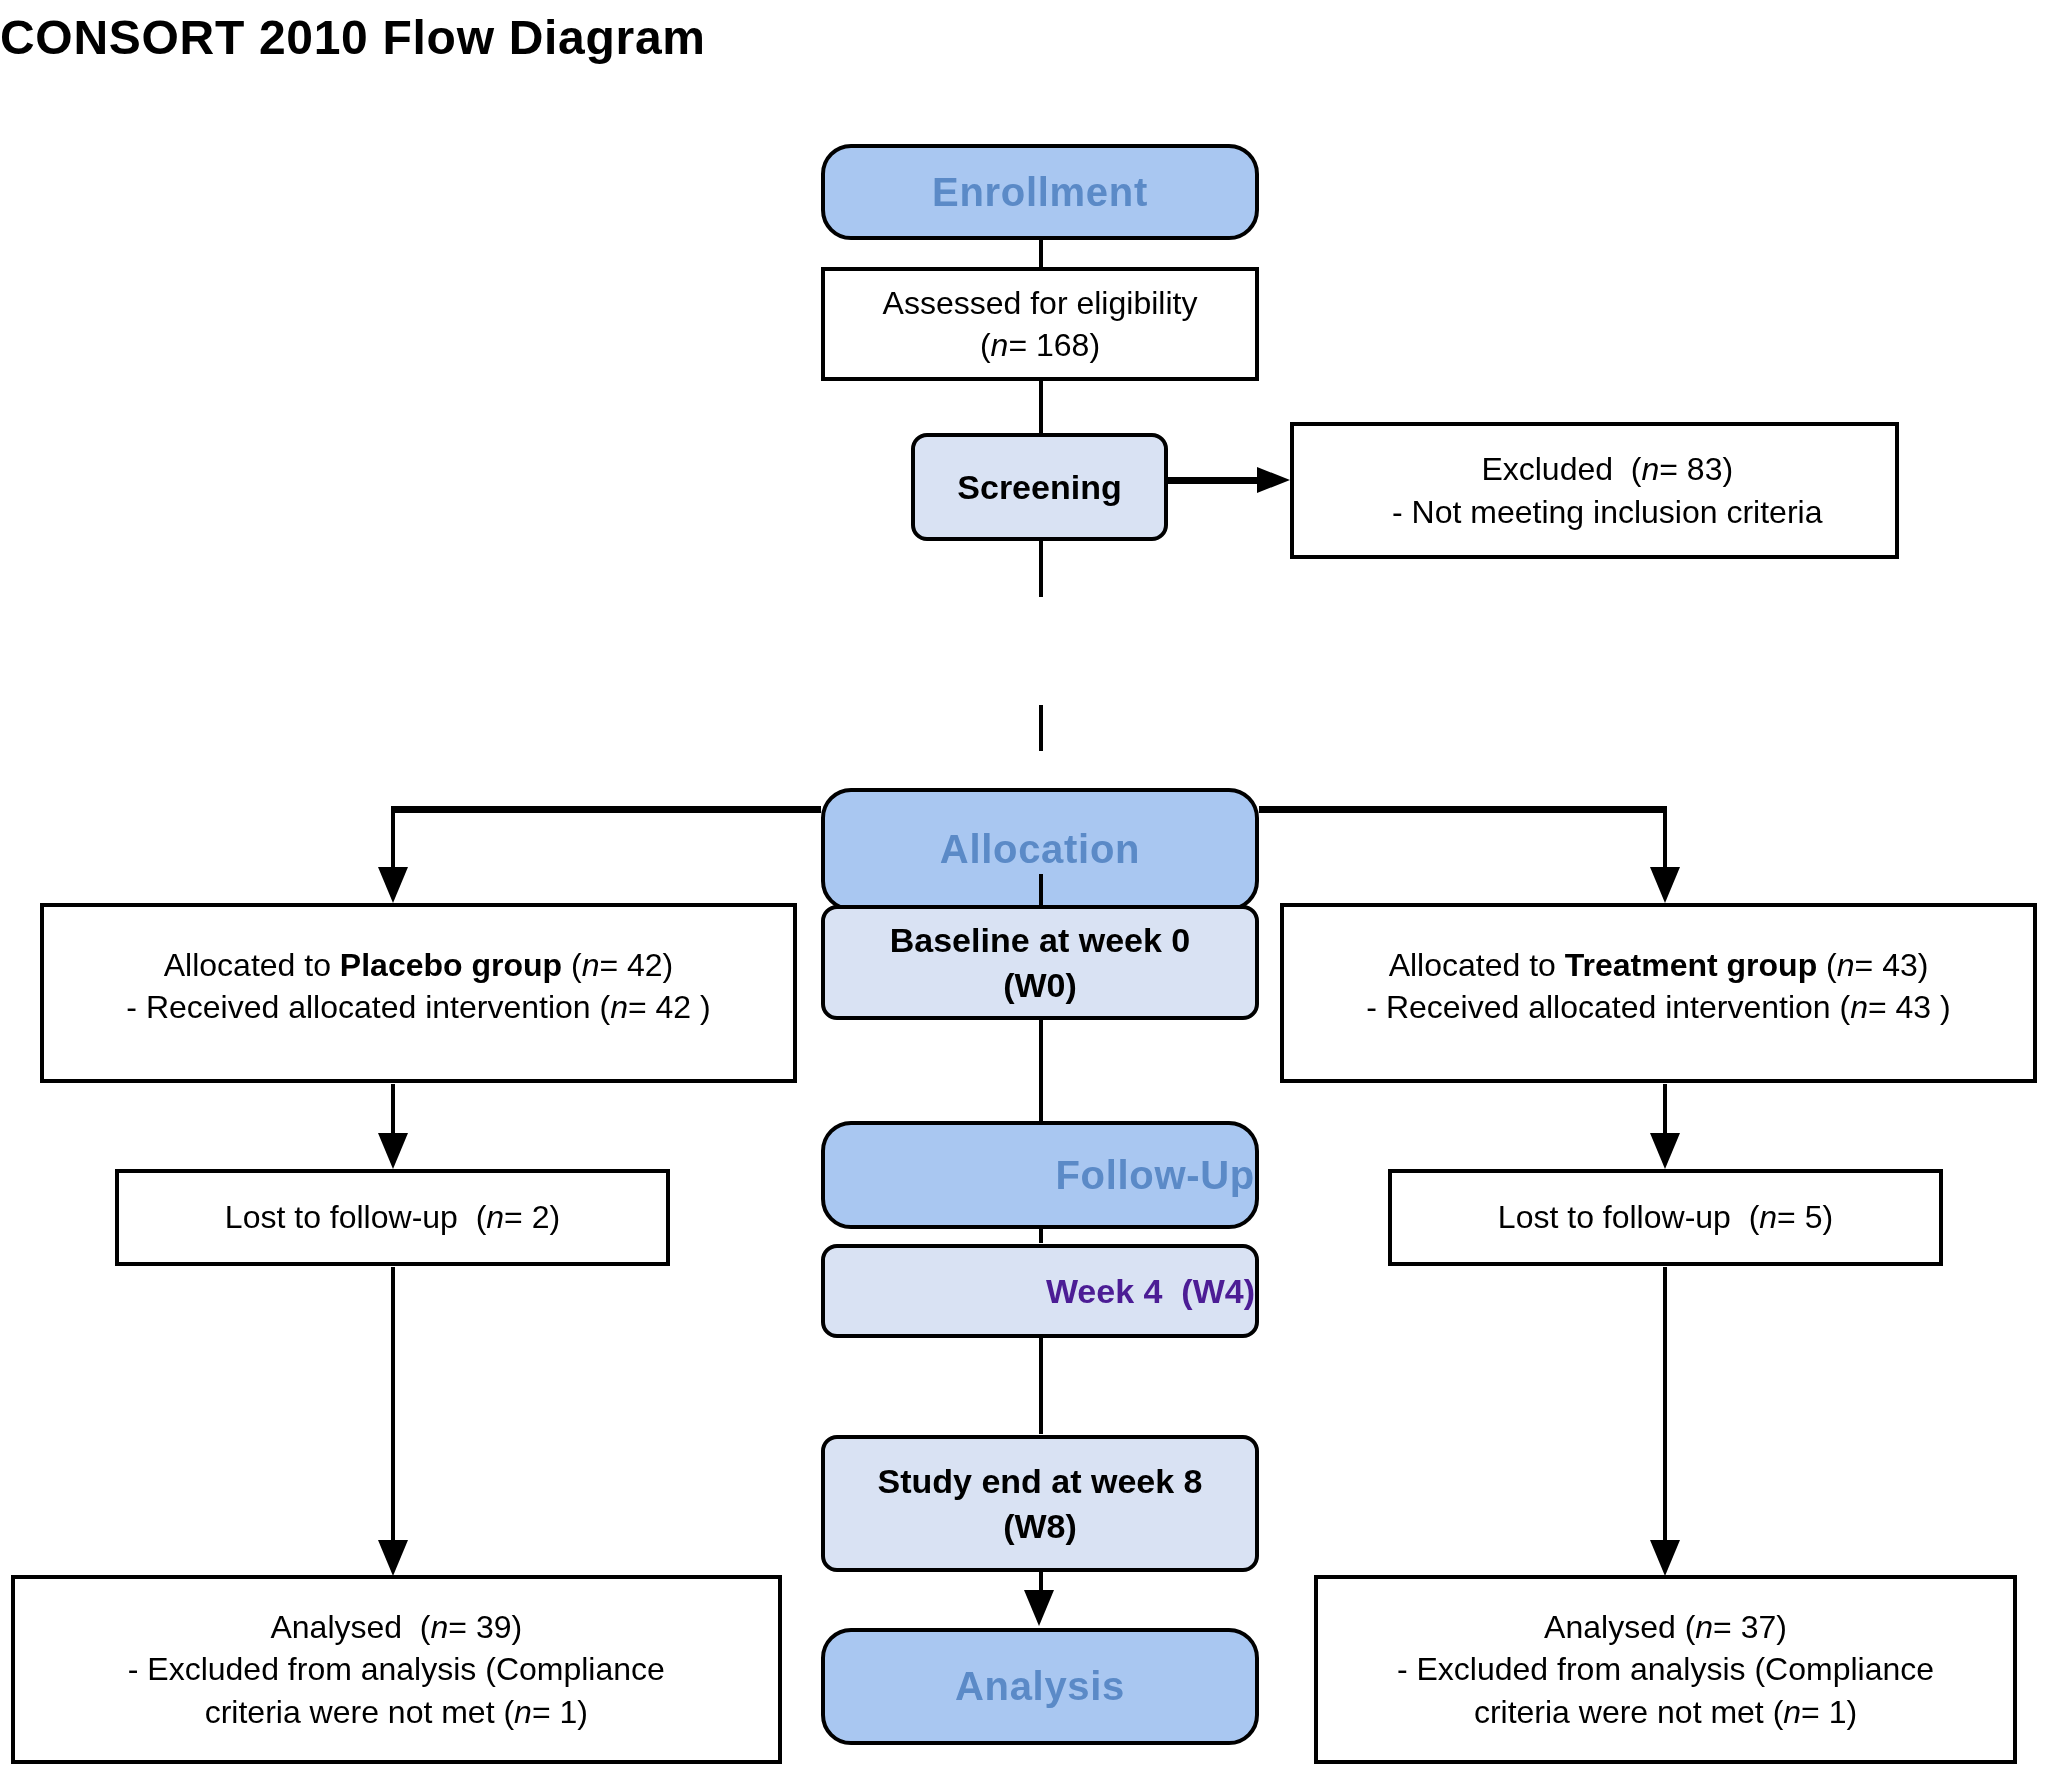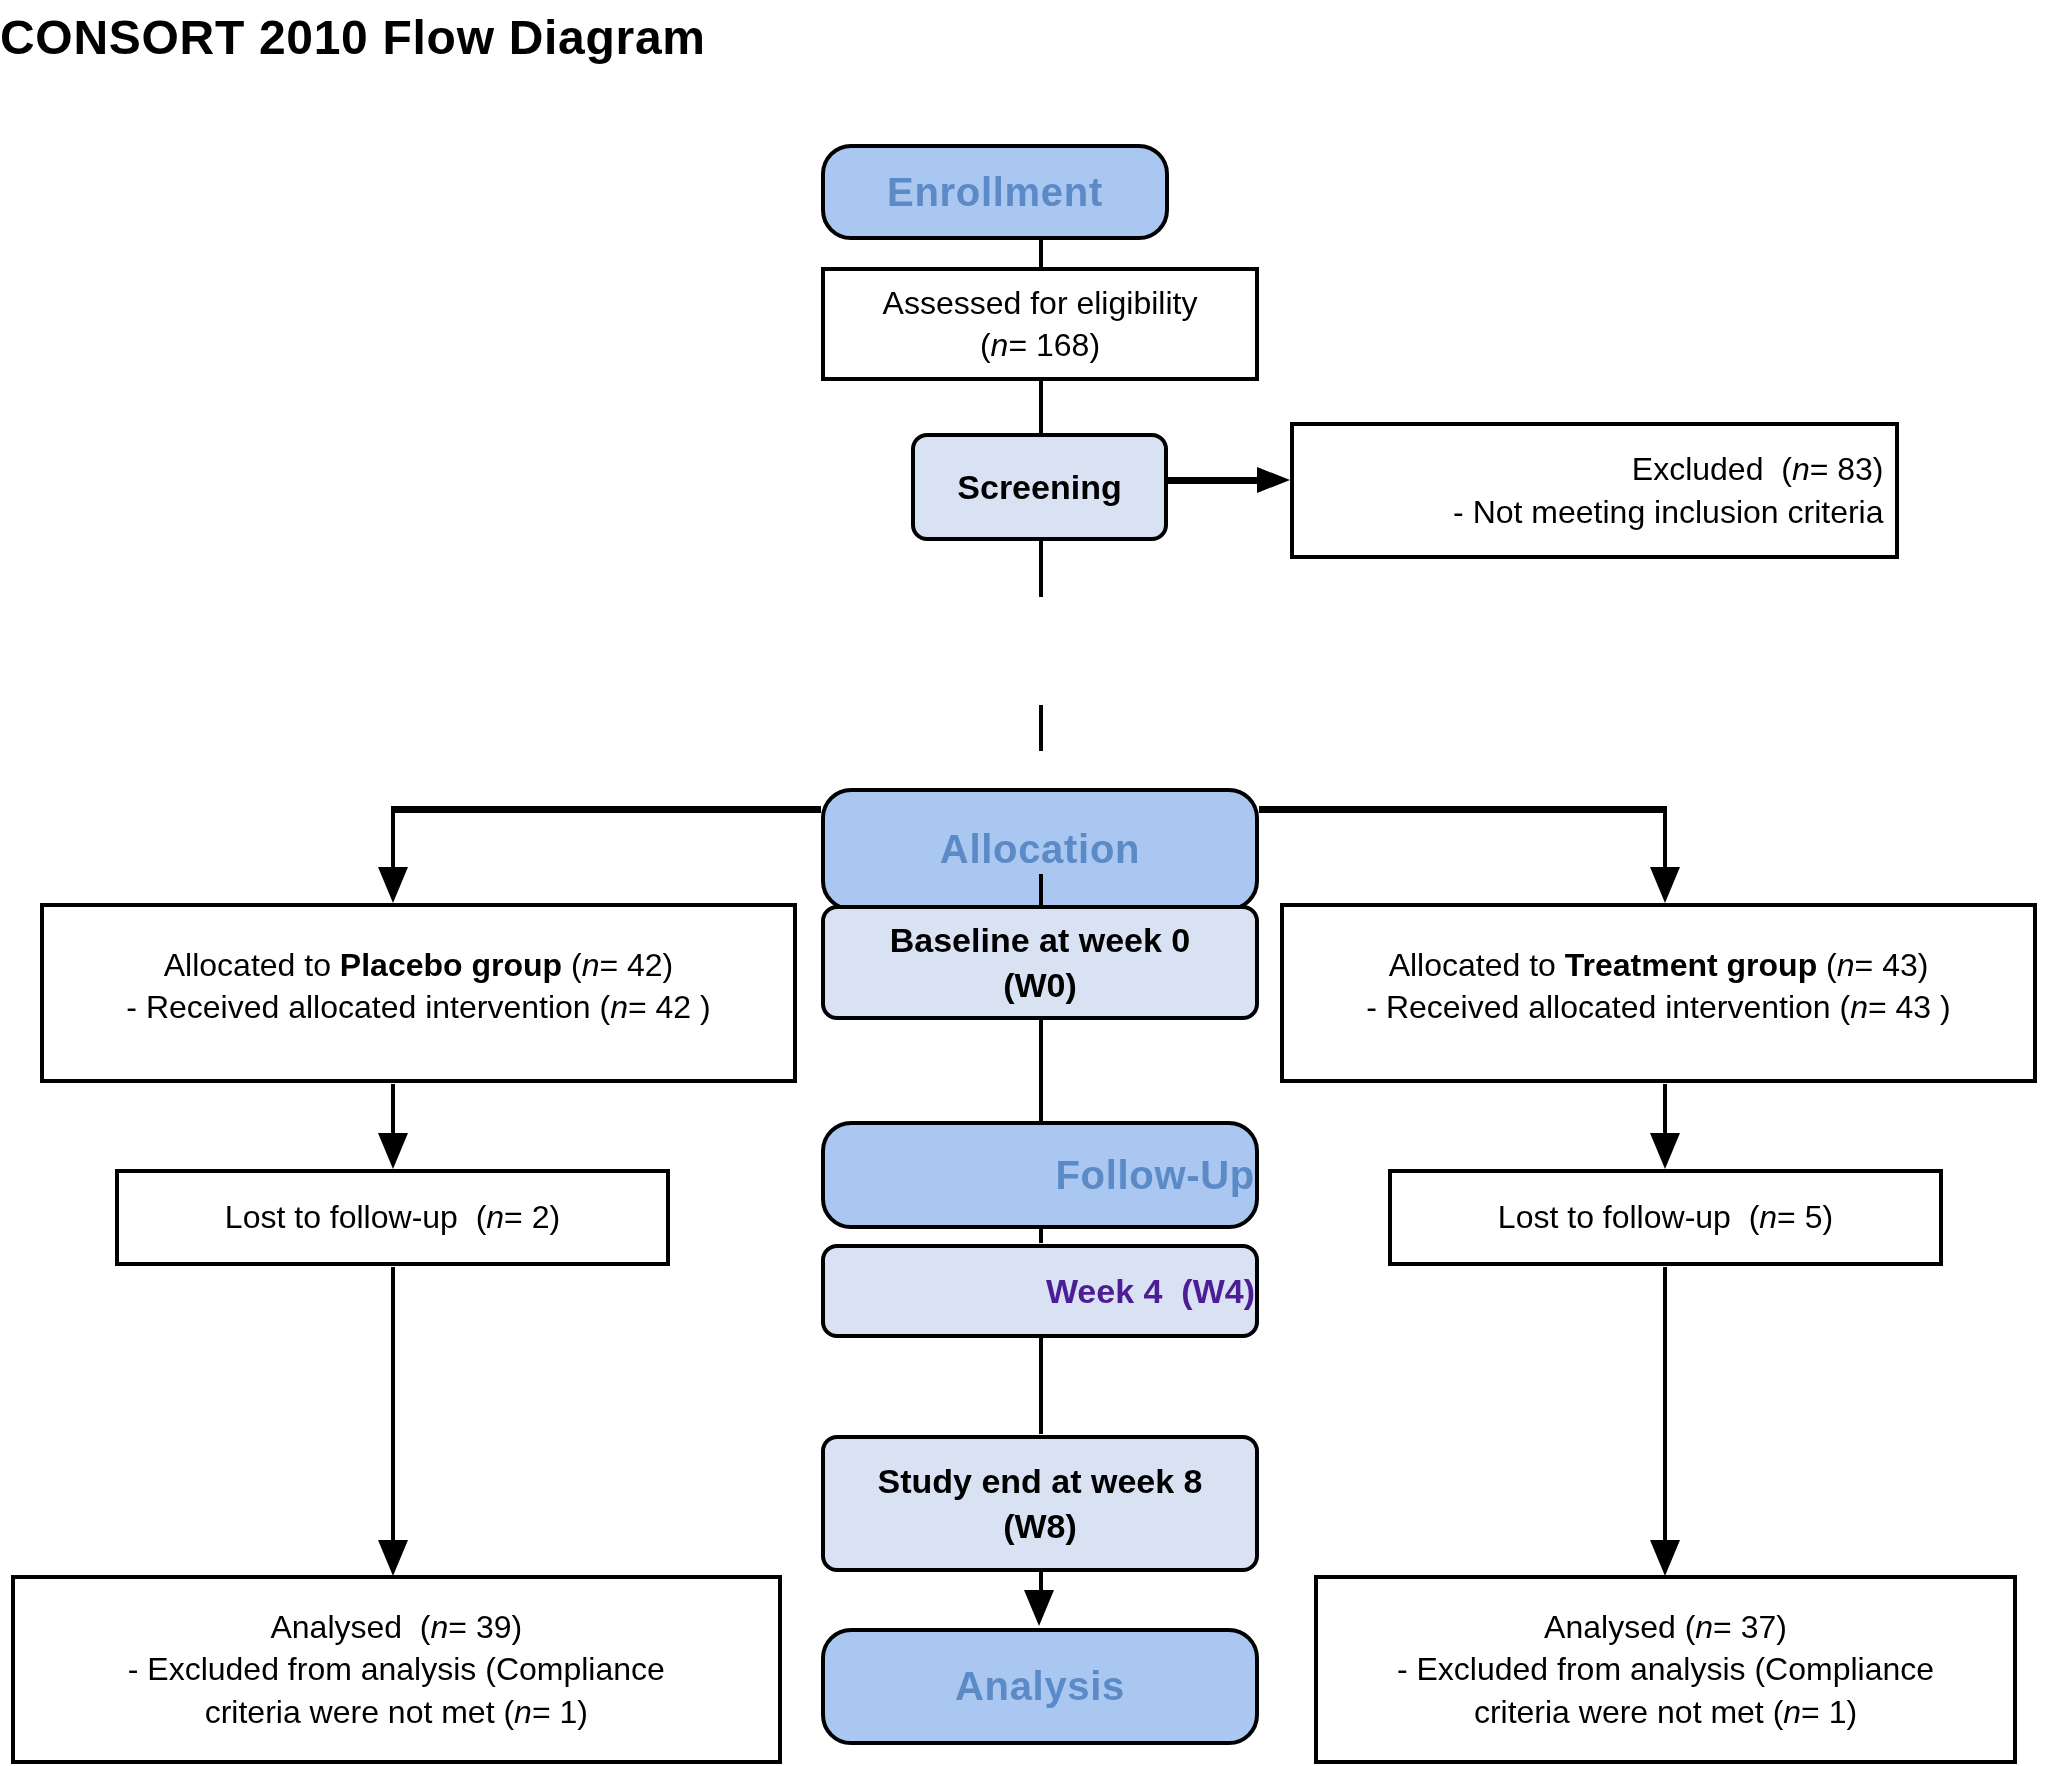--- a/index.html
+++ b/index.html
@@ -32,32 +32,32 @@
 
   .vline{position:absolute;width:3.6px;background:var(--line-color);}
   .hline{position:absolute;height:6.5px;background:var(--line-color);}
   .arr-down{position:absolute;width:0;height:0;
     border-left:15px solid transparent;border-right:15px solid transparent;
     border-top:36px solid var(--line-color);}
   .arr-right{position:absolute;width:0;height:0;
     border-top:13.7px solid transparent;border-bottom:13.7px solid transparent;
     border-left:33px solid var(--line-color);}
 
-  .leftalign{align-items:flex-end;text-align:left;padding-left:37px;padding-right:11.5px;}
+  .leftalign{align-items:center;text-align:left;padding-left:37px;padding-right:11.5px;}
   .b{font-weight:bold;}
   i{font-style:italic;}
 </style>
 </head>
 <body>
 
 <div id="canvas">
 
   <div class="title">CONSORT 2010 Flow Diagram</div>
 
-  <div class="box head" style="left:821px;top:144px;width:348px;height:96px;">
+  <div class="box head" style="left:821px;top:144px;width:438px;height:96px;">
     <div class="ln">Enrollment</div>
   </div>
 
   <div class="vline" style="left:1039px;top:240px;height:27px;"></div>
 
   <div class="box sq" style="left:821px;top:267px;width:438px;height:114px;">
     <div class="ln">Assessed for eligibility</div>
     <div class="ln">(<i>n</i>= 168)</div>
   </div>
 

